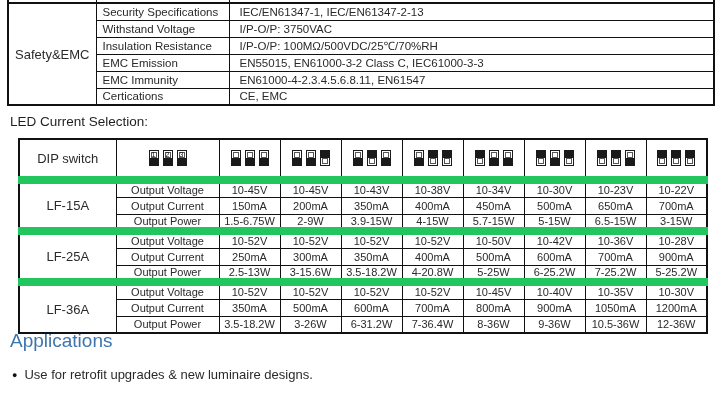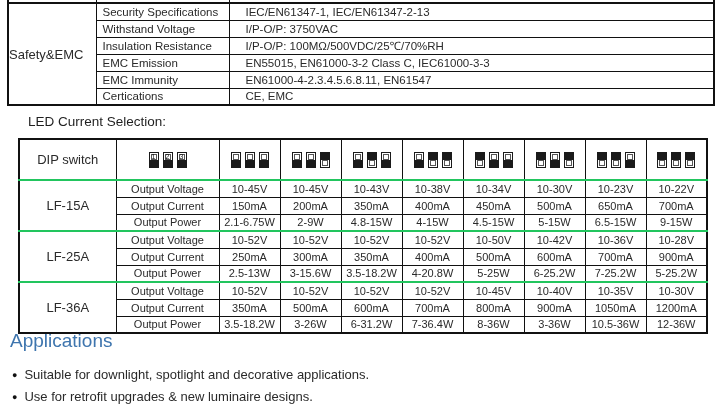--- a/index.html
+++ b/index.html
@@ -7,37 +7,37 @@
               font-family:"Liberation Sans", sans-serif; color:#222; }
   .page { position:relative; width:722px; height:416px; background:#fff; }
 
   
   .t1 { position:absolute; left:7px; top:0; width:706px; border-collapse:collapse;
         table-layout:fixed; }
   .t1 td { border:1px solid #111; font-size:11.5px; color:#2a2a2a; height:17px;
            white-space:nowrap; overflow:hidden; }
   .t1 { border-left:2px solid #111; border-right:2px solid #111; border-bottom:2.5px solid #111; }
   .t1 tr.sliver td { height:3px; border-top:none; border-bottom:2px solid #111; }
-  .t1 td.rowhead { font-size:13px; text-align:left; }
+  .t1 td.rowhead { font-size:13px; text-align:center; }
   .t1 td.lbl { padding-left:6px; }
-  .t1 td.val { padding-left:16px;margin-top:44px; }
+  .t1 td.val { padding-left:10px;margin-top:44px; }
   .c1 { width:88px; } .c2 { width:133px; } .c3 { width:485px; }
 
   
-  .led-heading { position:absolute; left:28px; top:114px; font-size:13.5px; color:#1f1f1f; }
+  .led-heading { position:absolute; left:10px; top:114px; font-size:13.5px; color:#1f1f1f; }
 
   
   .t2 { position:absolute; left:18px; top:138px; width:688px; border-collapse:collapse;
         table-layout:fixed; border:2px solid #111; }
   .t2 td { border:1px solid #111; font-size:11px; color:#2a2a2a; text-align:center;
            height:17px; white-space:nowrap; overflow:hidden; }
   .t2 tr.head td { height:41px; }
   .t2 td.diphead { font-size:13px; }
   .t2 td.model { font-size:13px; }
-  .t2 tr.group-start td { border-top:2px solid #22c55e; }
+  .t2 tr.group-start td { border-top:8px solid #22c55e; }
   .m1 { width:97px; } .m2 { width:103px; } .d { width:61px; }
 
   
   .dipgroup { display:flex; justify-content:center; align-items:center; gap:4px; }
   .sw { position:relative; width:10px; height:16px; background:#fff;
         border:1px solid #1a1a1a; display:inline-block; }
   .sw::before { content:""; position:absolute; left:0; right:0; height:7px; background:#1a1a1a; }
   .sw[data-pos="up"]::before   { bottom:0; }
   .sw[data-pos="down"]::before { top:0; }
   .sw::after { content:""; position:absolute; left:1px; right:1px; height:4px; border:1px solid #555; }
@@ -205,28 +205,28 @@
       <td>200mA</td>
       <td>350mA</td>
       <td>400mA</td>
       <td>450mA</td>
       <td>500mA</td>
       <td>650mA</td>
       <td>700mA</td>
     </tr>
     <tr>
       <td>Output Power</td>
-      <td>2.1-6.75W</td>
+      <td>1.5-6.75W</td>
       <td>2-9W</td>
-      <td>4.8-15W</td>
+      <td>3.9-15W</td>
       <td>4-15W</td>
-      <td>4.5-15W</td>
+      <td>5.7-15W</td>
       <td>5-15W</td>
       <td>6.5-15W</td>
-      <td>9-15W</td>
+      <td>3-15W</td>
     </tr>
 
     <tr class="group-start">
       <td class="model" rowspan="3">LF-25A</td>
       <td>Output Voltage</td>
       <td>10-52V</td>
       <td>10-52V</td>
       <td>10-52V</td>
       <td>10-52V</td>
       <td>10-50V</td>
@@ -280,26 +280,25 @@
       <td>1050mA</td>
       <td>1200mA</td>
     </tr>
     <tr>
       <td>Output Power</td>
       <td>3.5-18.2W</td>
       <td>3-26W</td>
       <td>6-31.2W</td>
       <td>7-36.4W</td>
       <td>8-36W</td>
-      <td>3-36W</td>
+      <td>9-36W</td>
       <td>10.5-36W</td>
       <td>12-36W</td>
     </tr>
   </tbody>
     </table>
 
   <div class="apps-title">Applications</div>
   <div class="apps-list">
-    <div class="apps-item"><span class="blt">●</span><span>Suitable for downlight, spotlight and decorative applications.</span></div>
     <div class="apps-item"><span class="blt">●</span><span>Use for retrofit upgrades &amp; new luminaire designs.</span></div>
   </div>
 
 </div>
 
 </body></html>

